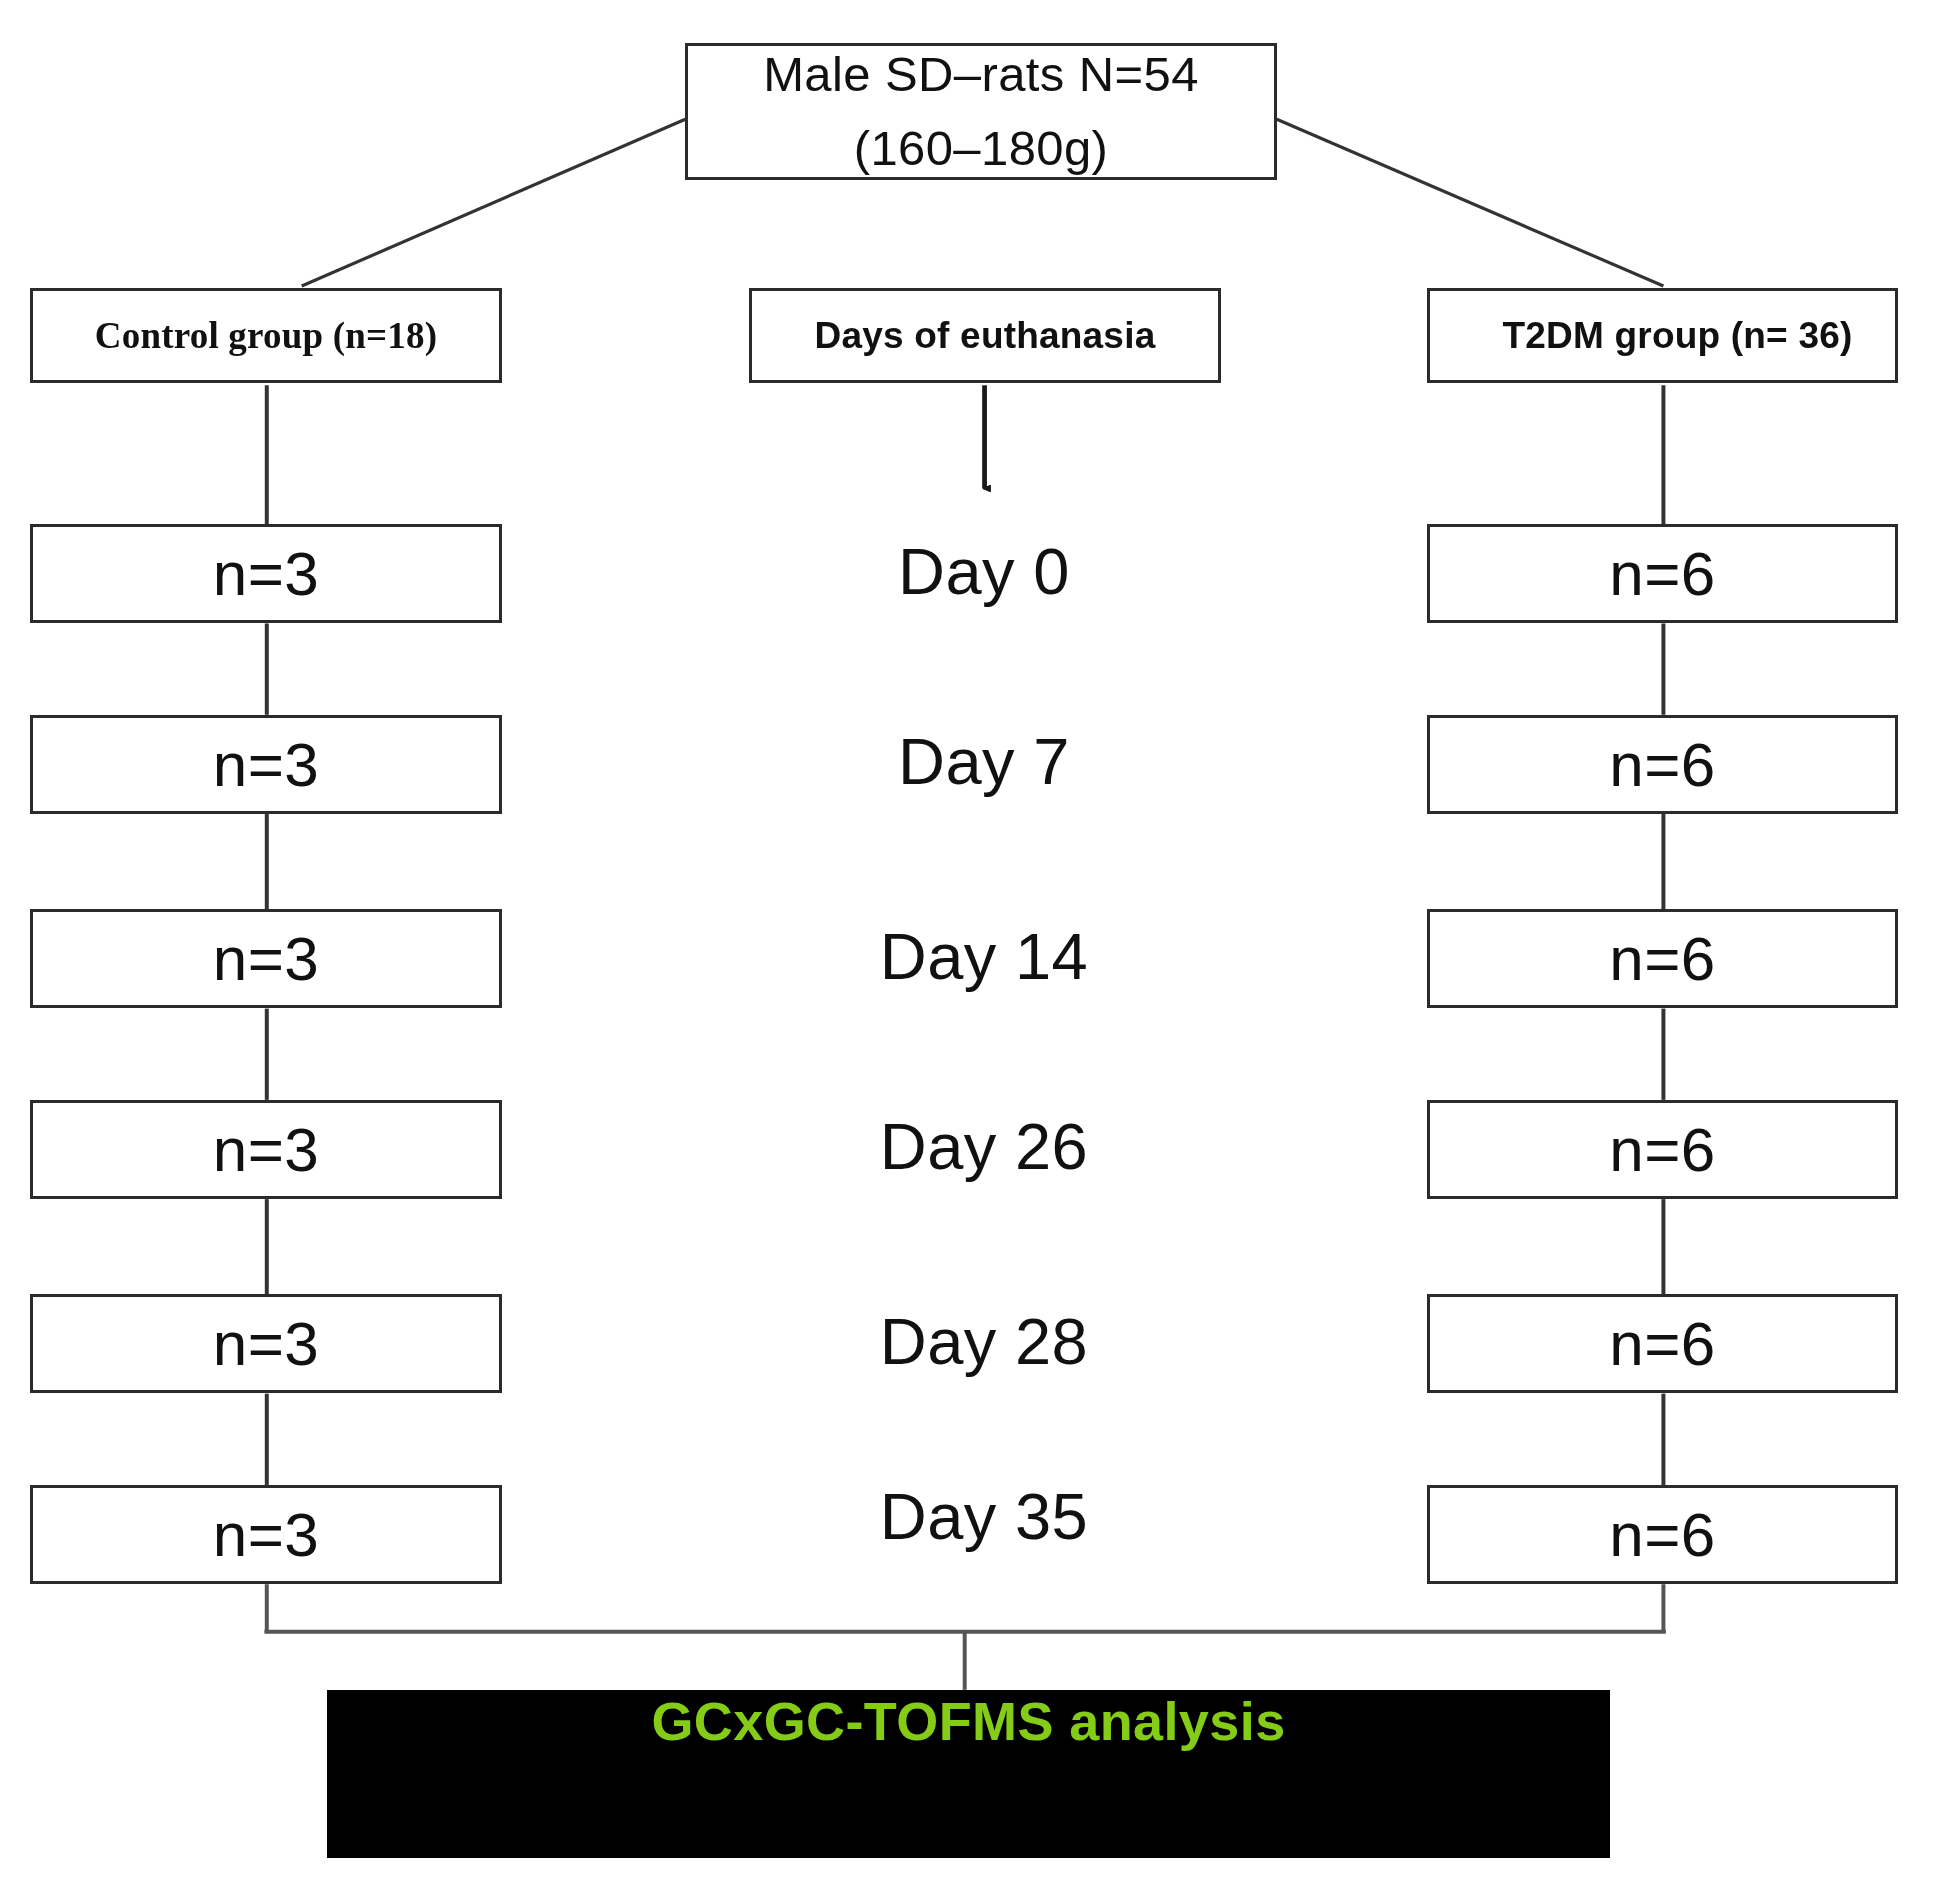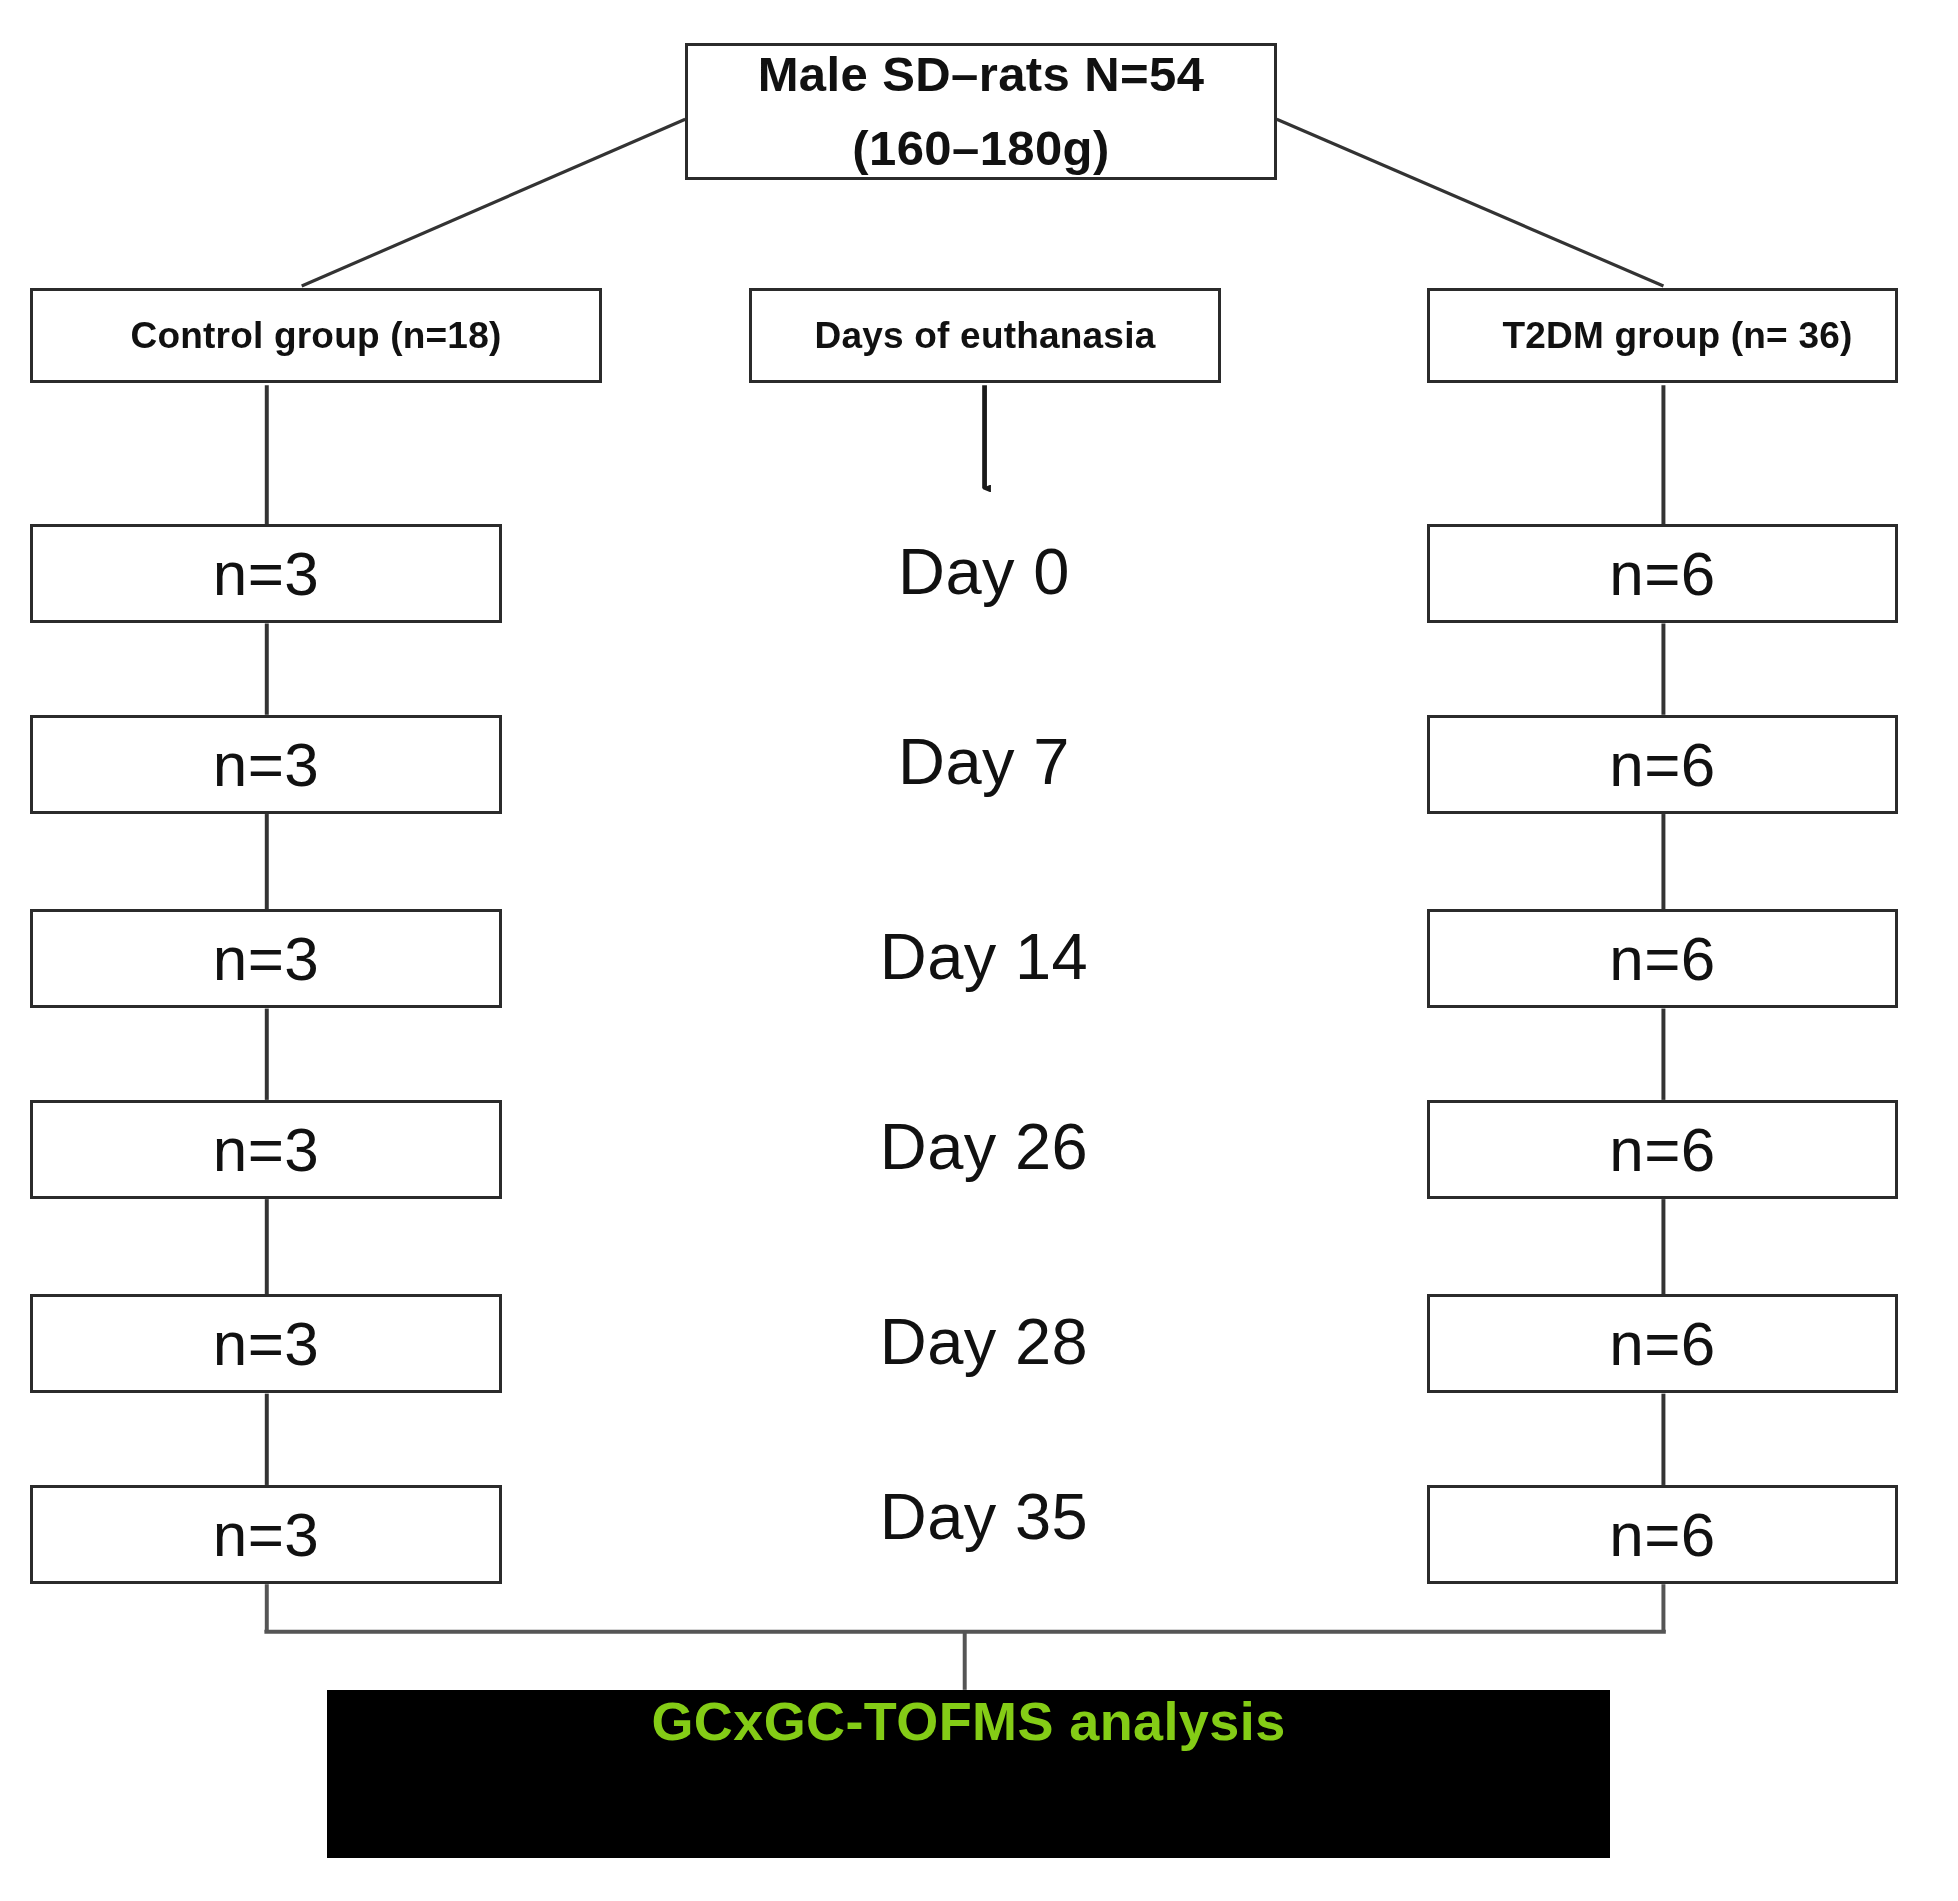--- a/index.html
+++ b/index.html
@@ -31,21 +31,21 @@
     display: flex;
     align-items: center;
     justify-content: center;
     text-align: center;
     color: #111111;
     z-index: 3;
   }
   .node-top {
     flex-direction: column;
     font-size: 49px;
-    font-weight: 700;
+    font-weight: 400;
     line-height: 1.45;
     letter-spacing: 0.4px;
   }
   .node-head {
     font-size: 37px;
     font-weight: 700;
     letter-spacing: 0.2px;
   }
   .node-n {
     font-size: 62px;
@@ -110,21 +110,21 @@
     <line x1="2095" y1="1995" x2="2095" y2="2055" stroke="#555555" stroke-width="5"></line>
     <line x1="333" y1="2055" x2="2098" y2="2055" stroke="#555555" stroke-width="5"></line>
     <line x1="1215" y1="2055" x2="1215" y2="2128" stroke="#555555" stroke-width="5"></line>
   </svg>
 
   <div class="node node-top" style="left:685px; top:43px; width:592px; height:137px;">
     <div class="line-top-row">Male SD–rats N=54</div>
     <div>(160–180g)</div>
   </div>
 
-  <div class="node node-head" style="left:30px; top:288px; width:572px; height:95px;">
+  <div class="node node-head" style="left:30px; top:288px; width:472px; height:95px;font-family:Liberation Serif, serif;">
     <span>Control group (n=18)</span>
   </div>
 
   <div class="node node-head" style="left:749px; top:288px; width:472px; height:95px;">
     <span>Days of euthanasia</span>
   </div>
 
   <div class="node node-head" style="left:1427px; top:288px; width:471px; height:95px;padding-left:30px;">
     <span>T2DM group (n= 36)</span>
   </div>

